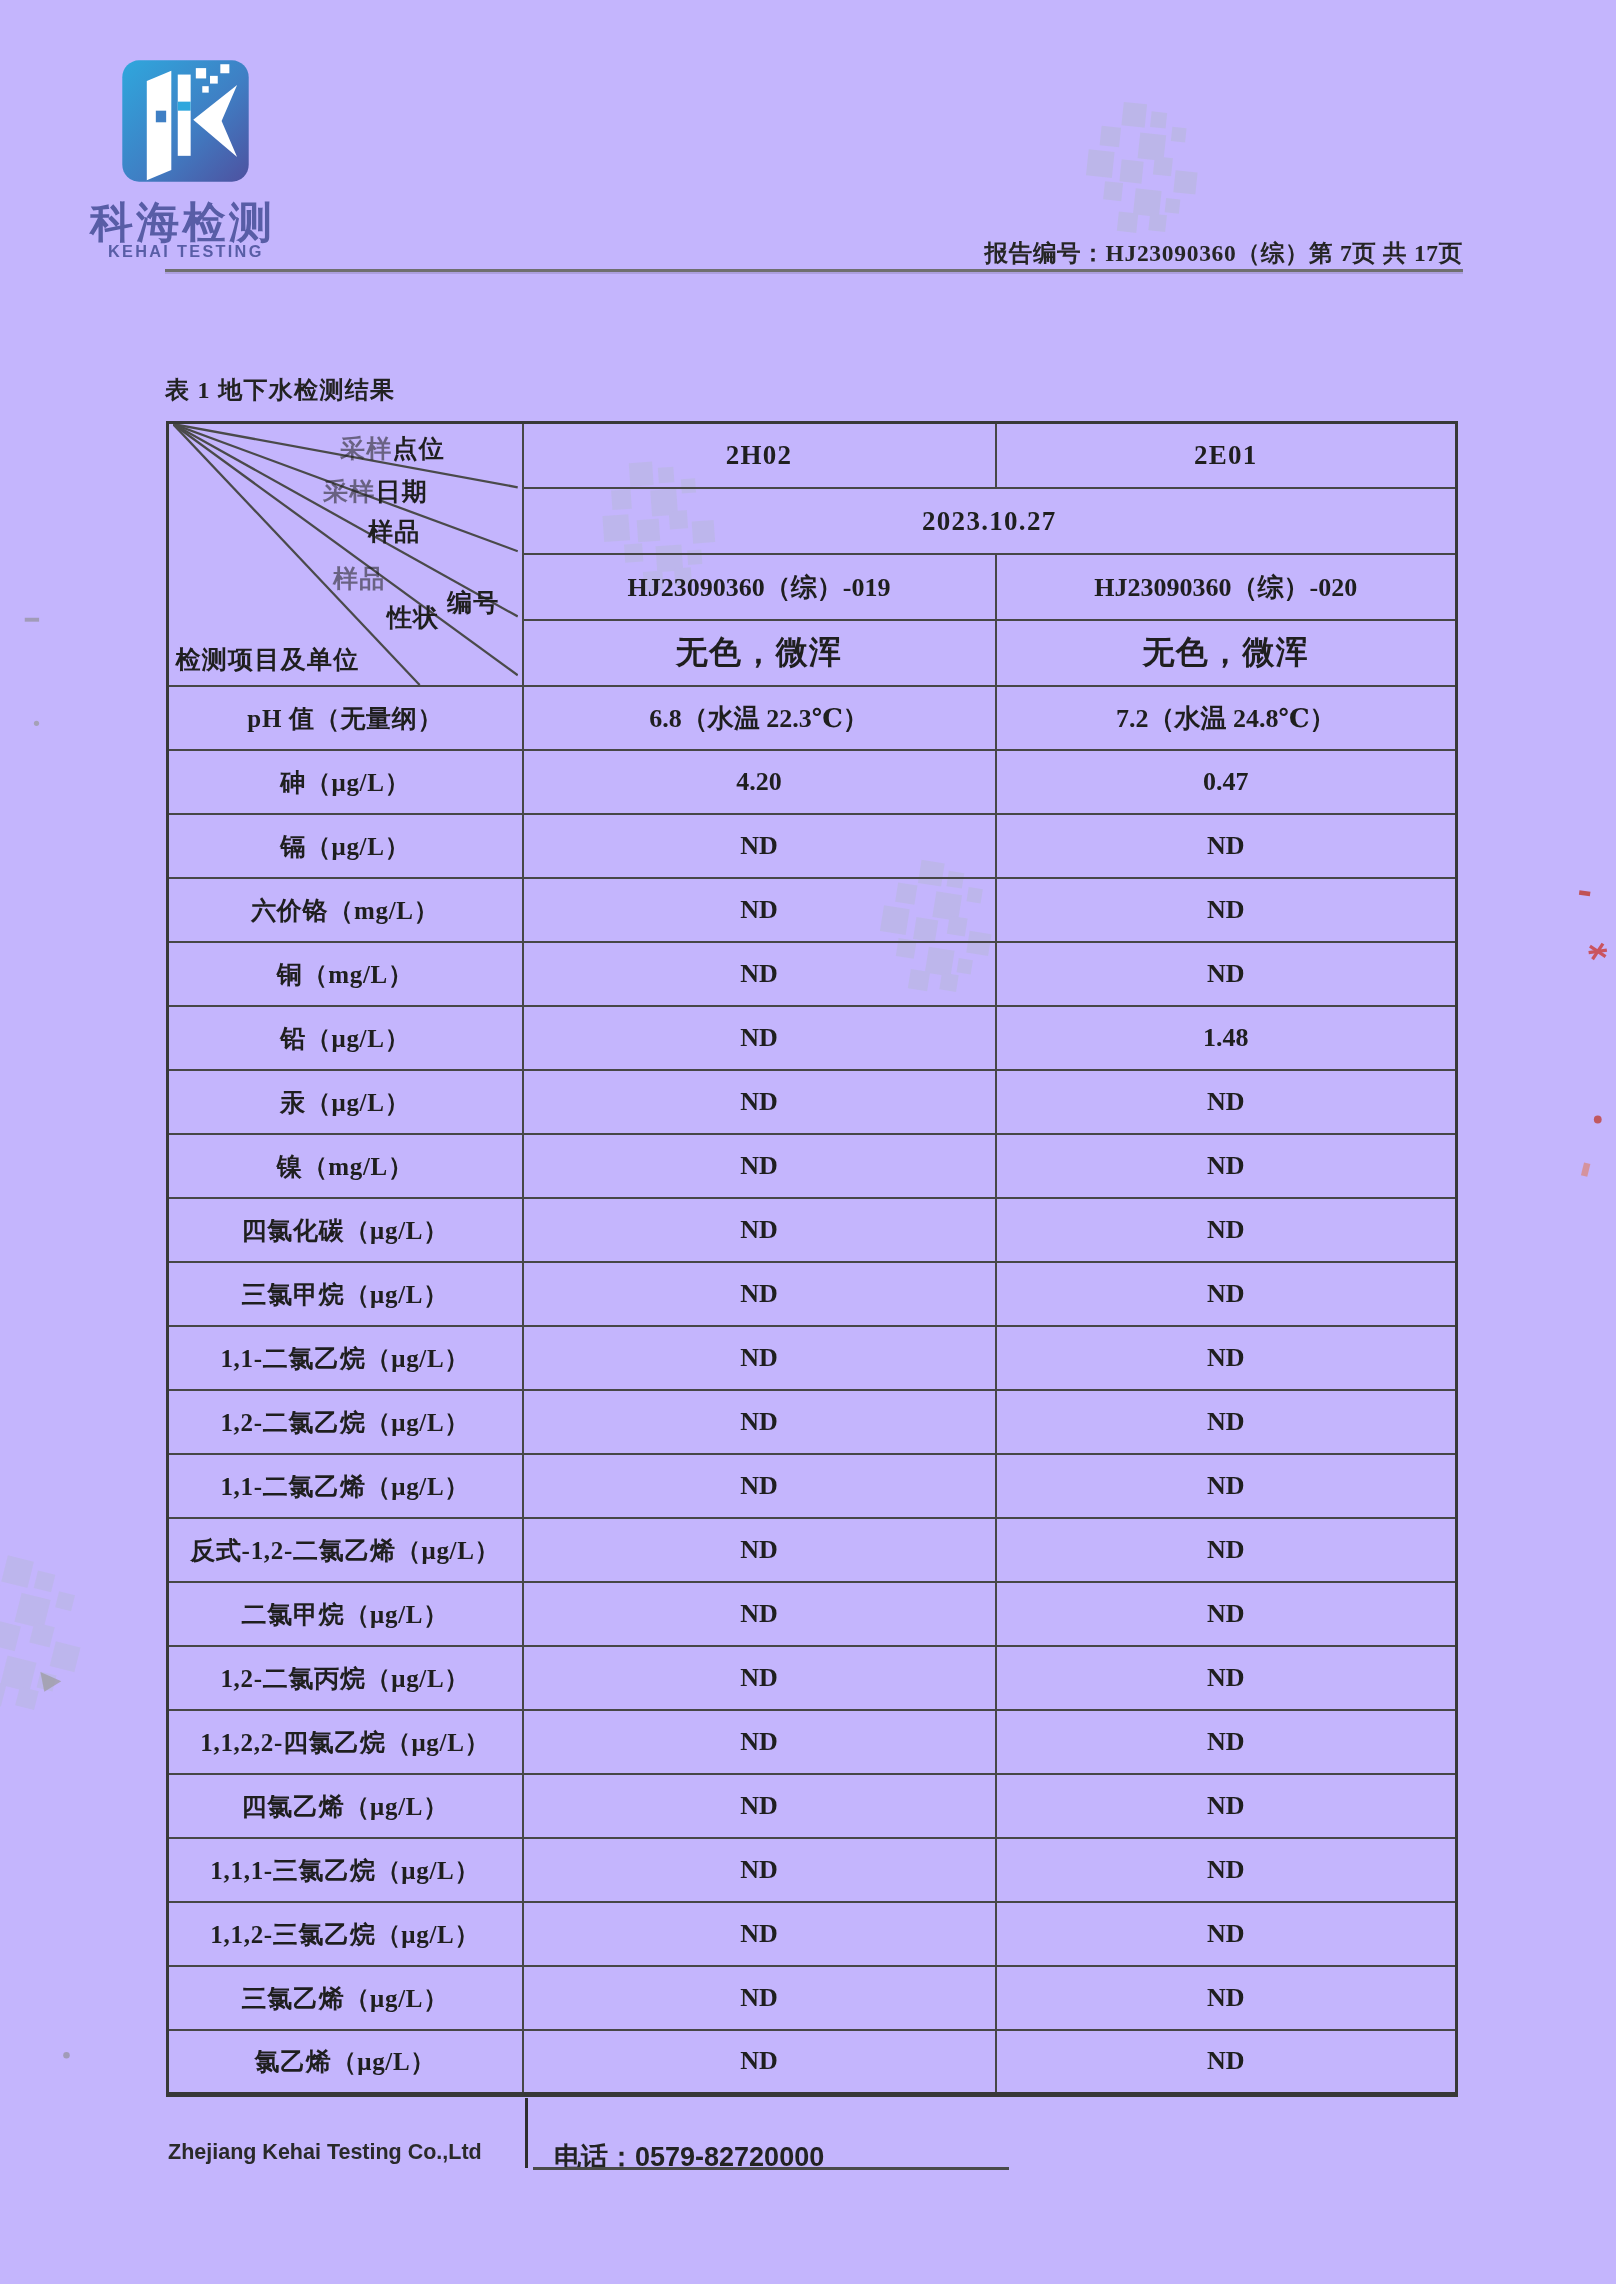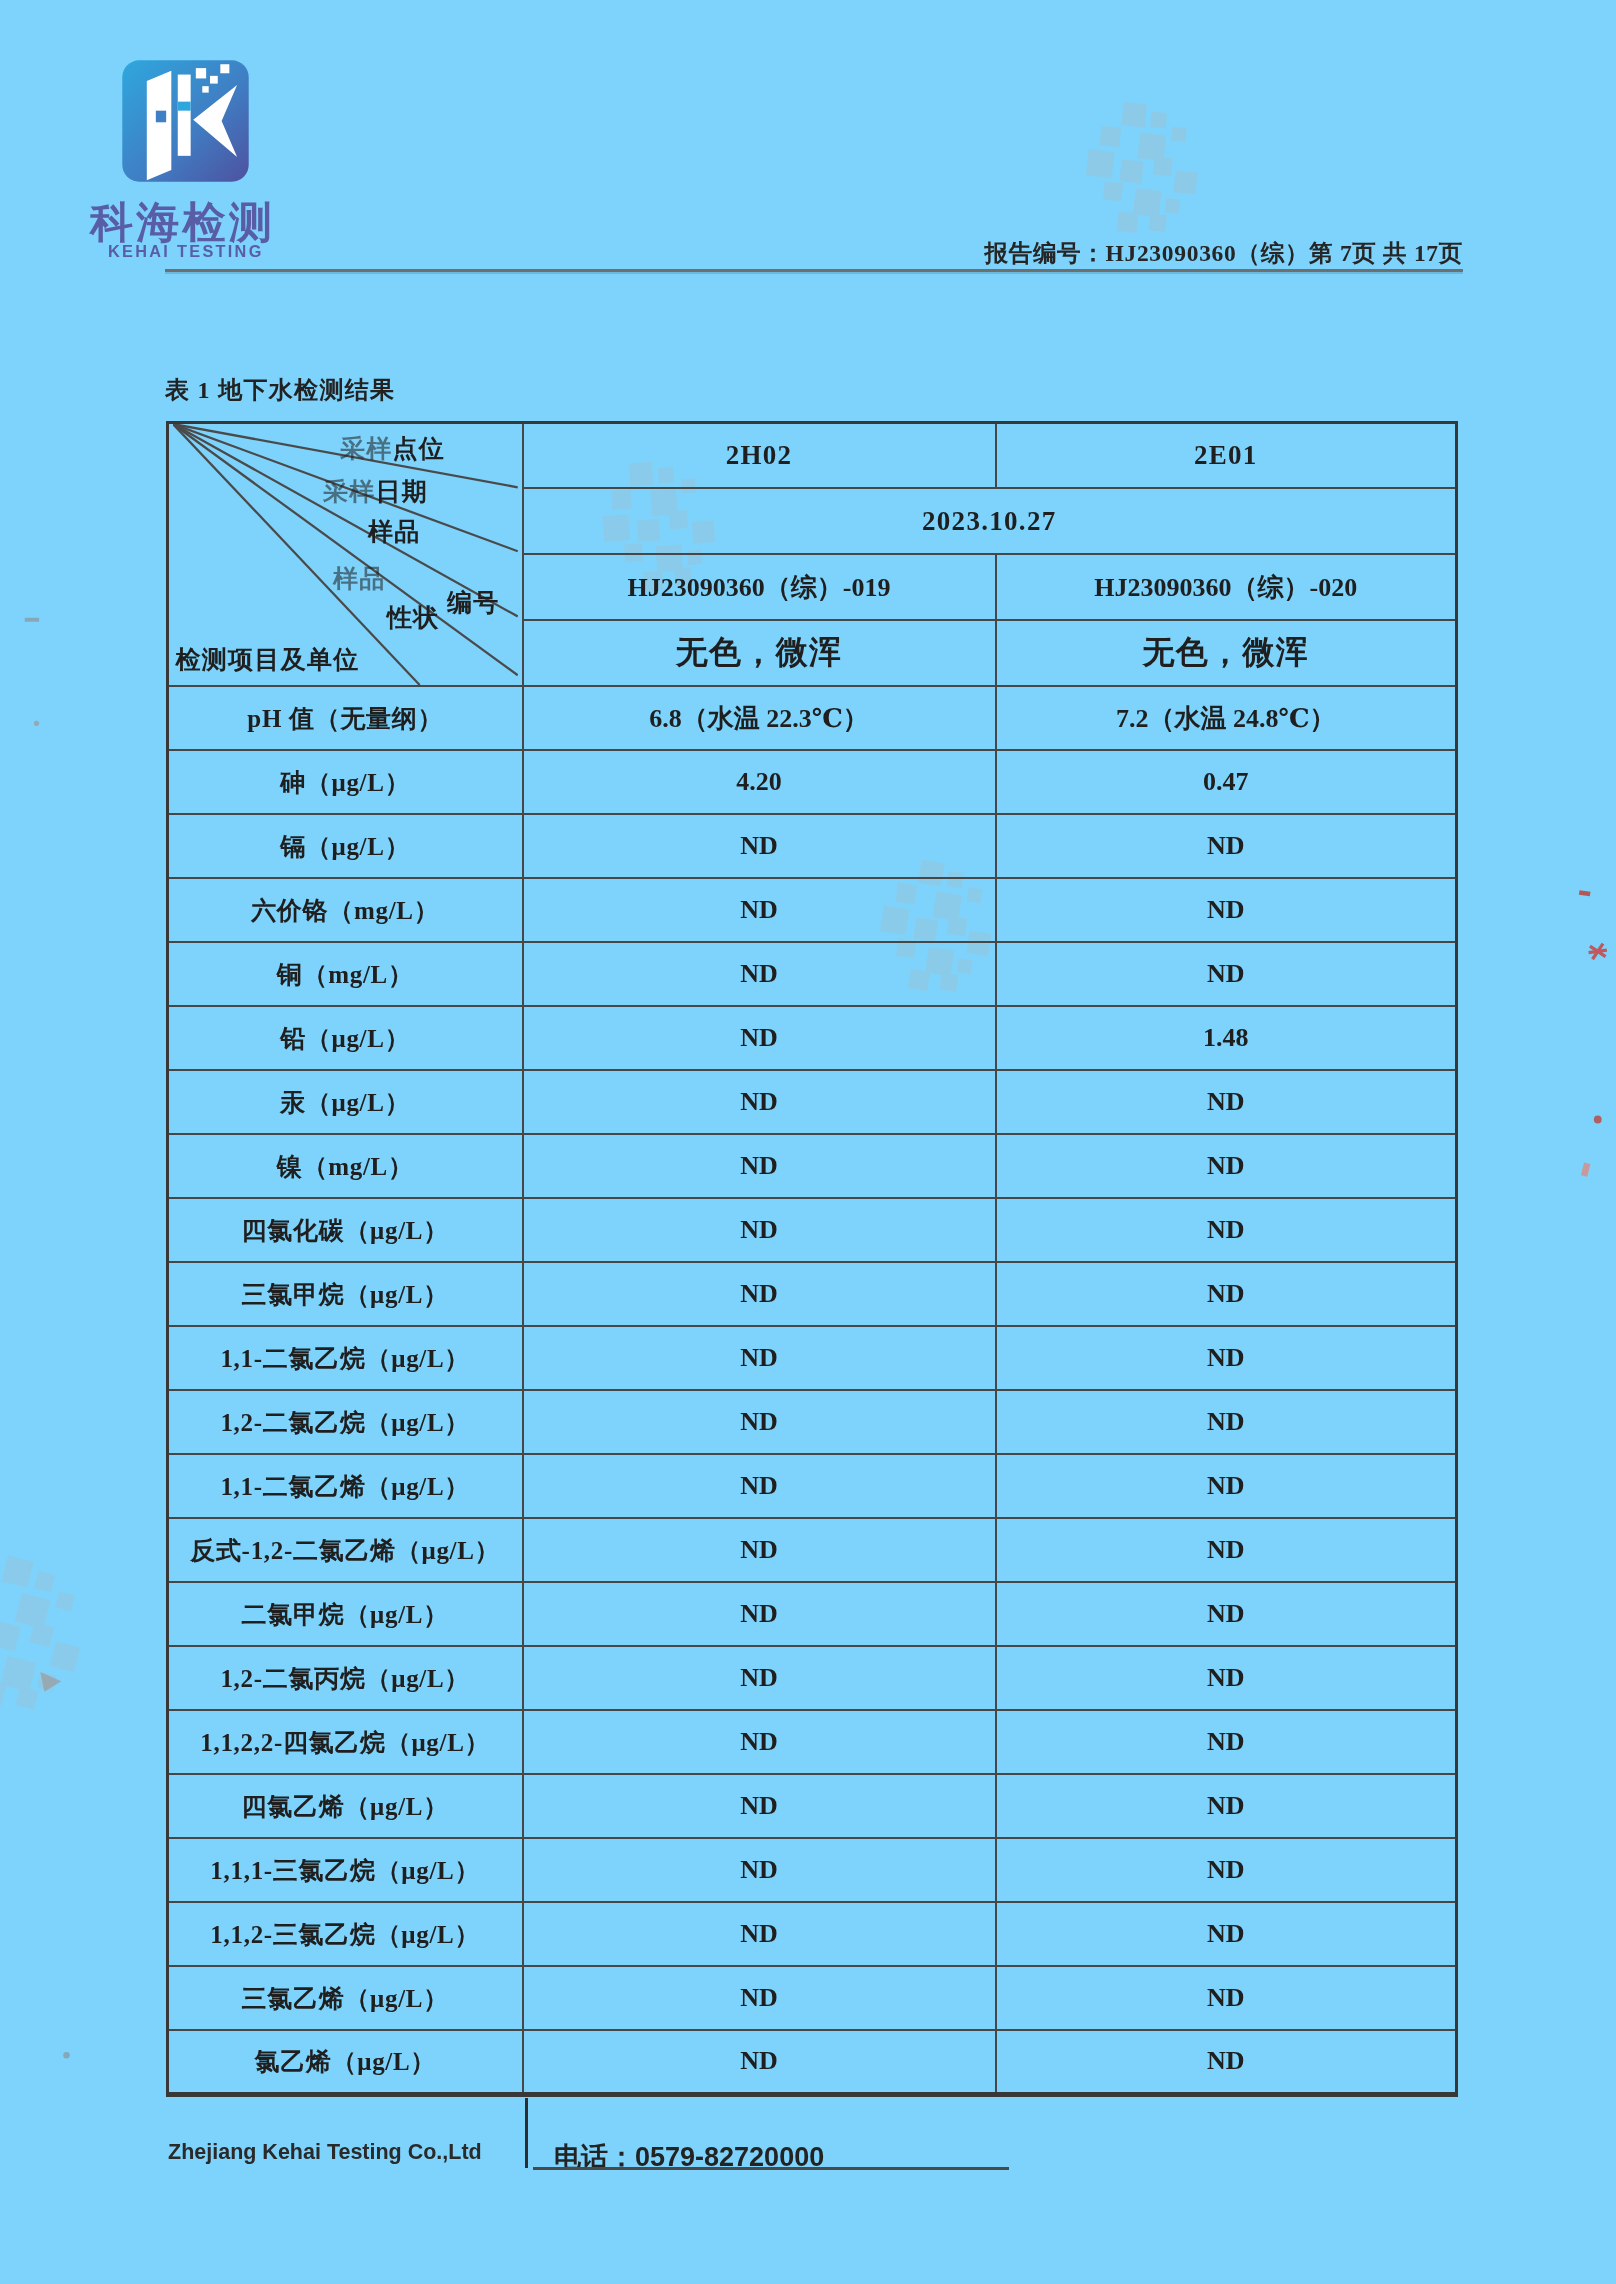--- a/index.html
+++ b/index.html
@@ -1,18 +1,18 @@
 <!DOCTYPE html>
 <html style="font-size:10.4px"><head>
 <meta charset="utf-8">
 <style>
   html,body{margin:0;padding:0;background:#e8e8e8;}
   .page{
     position:relative;width:1616px;height:2284px;margin:0 auto;
-    background:#7dd3fc;overflow:hidden;
+    background:#c4b5fd;overflow:hidden;
     font-family:"Liberation Serif","DejaVu Serif",serif;color:#1f1f1f;
   }
   .abs{position:absolute;}
   
   .logo-mark{left:121px;top:59px;width:129px;height:124px;}
   .logo-cn{
     left:90px;top:194px;width:195px;font-family:"Liberation Sans","DejaVu Sans",sans-serif;
     font-size:43px;font-weight:bold;color:#585da6;letter-spacing:3.3px;white-space:nowrap;
   }
   .logo-en{

